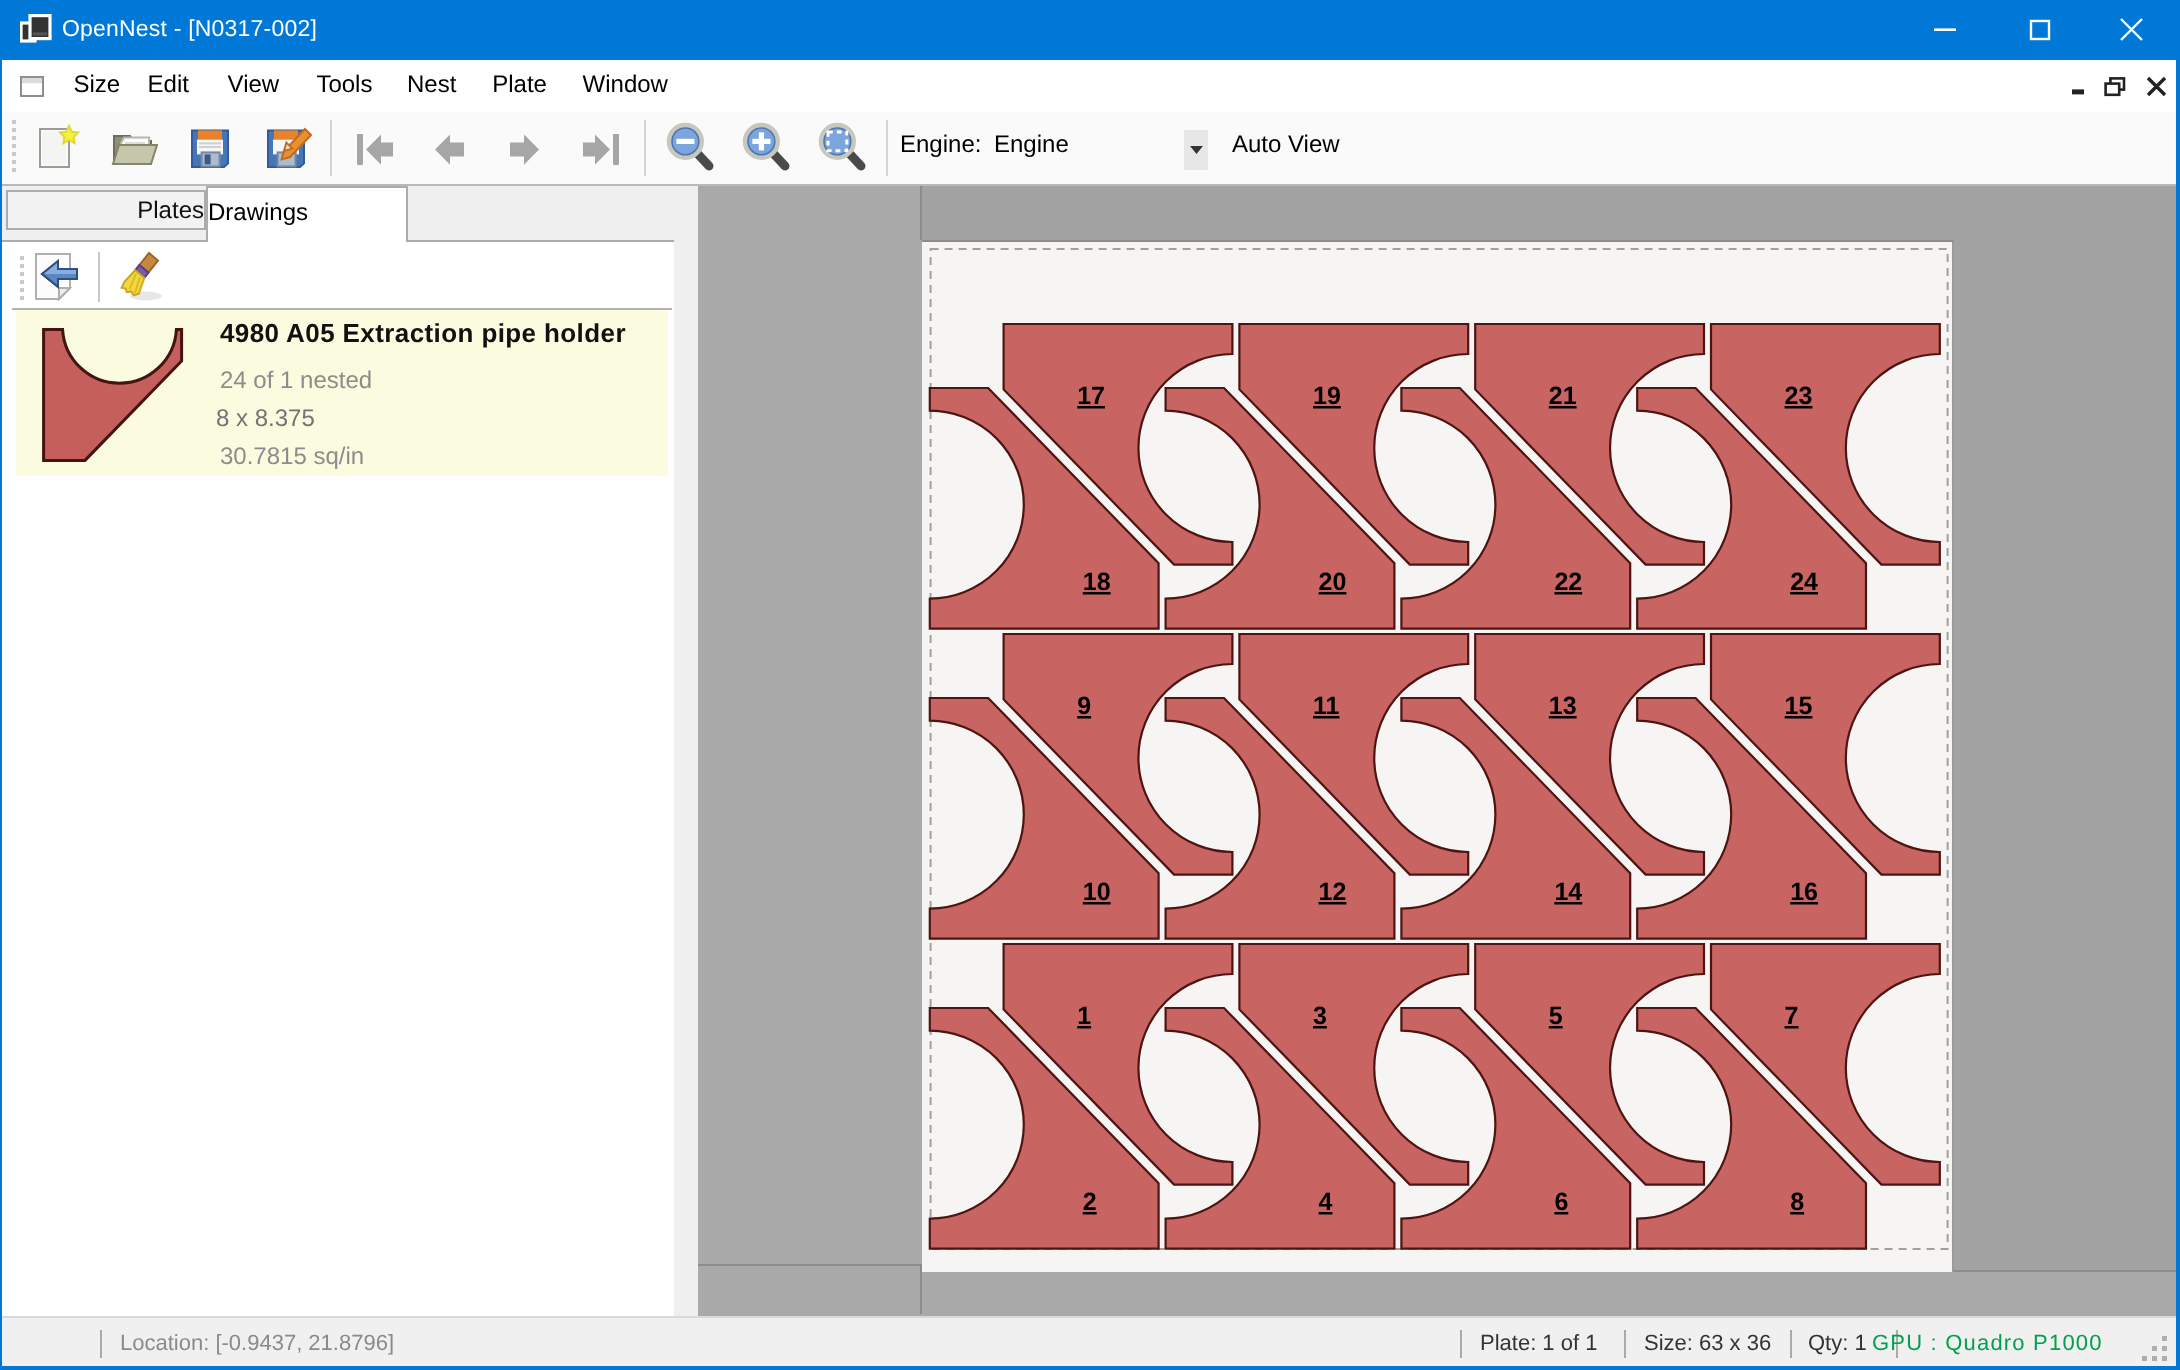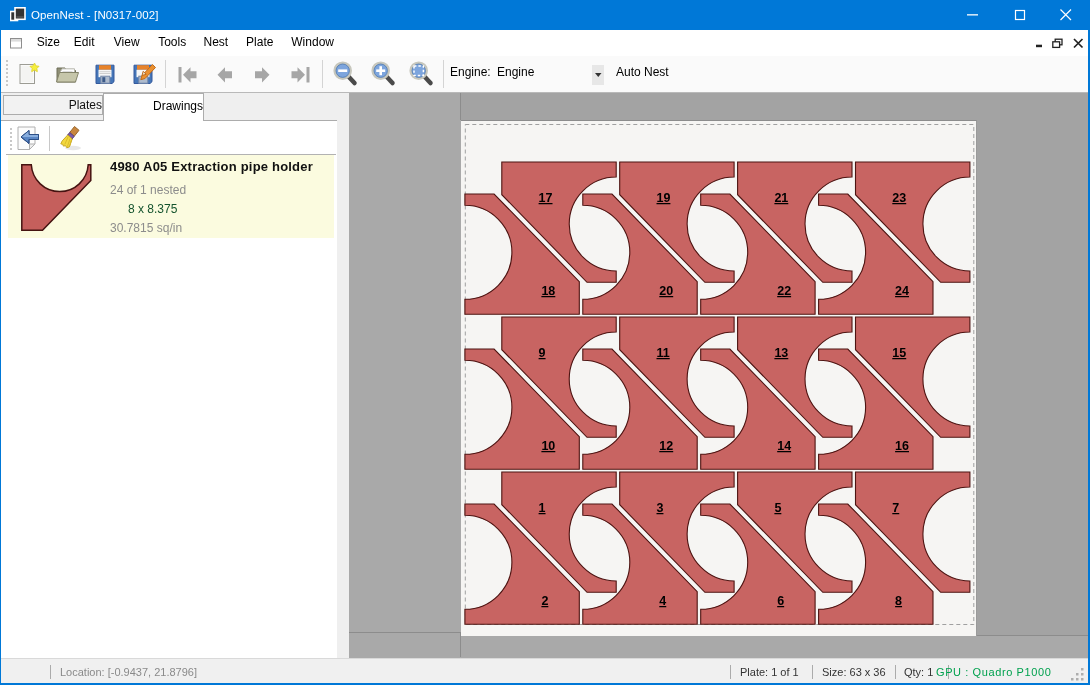--- a/index.html
+++ b/index.html
@@ -7,21 +7,21 @@
 .titlebar{left:0;top:0;width:1090px;height:30px;background:#0078D7;color:#fff}
 .title-txt{left:31px;top:9px;font-size:11.5px;color:#fff;letter-spacing:0.1px}
 .menubar{left:1px;top:30px;width:1087px;height:26px;background:#fff}
 .menu-item{top:35px;color:#000}
 .toolbar{left:1px;top:56px;width:1087px;height:37px;background:#fafafa;border-bottom:1px solid #b9b9b9}
 .tsep{top:60px;width:1px;height:28px;background:#d4d4d4}
 .tabband{left:1px;top:93px;width:348px;height:27px;background:#efefef}
 .panel{left:1px;top:120px;width:336px;height:538px;background:#fff;border-top:1px solid #acacac}
 .strip{left:337px;top:120px;width:12px;height:538px;background:#efefef}
 .tab-plates{left:3px;top:95px;width:100px;height:20px;background:#f2f2f2;border:1px solid #acacac;color:#111;text-align:right;line-height:19px}
-.tab-drawings{left:103px;top:93px;width:101px;height:28px;background:#fff;border:1px solid #acacac;border-bottom:none;color:#000;text-align:right;line-height:24px;z-index:3}
+.tab-drawings{left:103px;top:93px;width:101px;height:28px;background:#fff;border:1px solid #acacac;border-bottom:none;color:#000;text-align:left;line-height:24px;z-index:3}
 .yellowitem{left:8px;top:155px;width:326px;height:83px;background:#fbfbdf}
 .canvas{left:349px;top:93px;width:739px;height:565px;background:#a9a9a9}
 .darkzone{left:461px;top:93px;width:627px;height:543px;background:#a3a3a3}
 .plate{left:461px;top:120px;width:516px;height:516px;background:#f6f5f3;border-top:1px solid #8c8c8c;border-right:1px solid #9a9a9a}
 .statusbar{left:0;top:658px;width:1090px;height:25px;background:#f0f0f0;border-top:1px solid #d9d9d9}
 .ssep{top:665px;width:1px;height:14px;background:#ababab}
 .stxt{top:666px;color:#8a8a8a;font-size:11px}
 .winborder{background:#0078D7}
 svg{display:block}
 </style></head><body>
@@ -142,21 +142,21 @@
 </svg>
 
 <div class="abs tsep" style="left:443px"></div>
 
 <div class="abs" style="left:450px;top:65px;font-weight:normal">Engine:</div>
 <div class="abs" style="left:497px;top:65px">Engine</div>
 <div class="abs" style="left:592px;top:65px;width:12px;height:20px;background:#e7e7e7"></div>
 <svg class="abs" style="left:594px;top:72px" width="9" height="6">
     <path d="M1 1 h6.5 l-3.25 4 z" fill="#333"></path>
   </svg>
-<div class="abs" style="left:616px;top:65px">Auto Nest</div>
+<div class="abs" style="left:616px;top:65px">Auto View</div>
 
 <div class="abs tabband"></div>
 <div class="abs panel"></div>
 <div class="abs strip"></div>
 <div class="abs tab-plates">Plates</div>
 <div class="abs tab-drawings">Drawings</div>
 
 <div class="abs" style="left:10px;top:128px;width:2px;height:22px;background-image:repeating-linear-gradient(#c8c8c8 0 2px,#fff 2px 4px)"></div>
 <svg class="abs" style="left:17px;top:126px" width="23" height="25" viewBox="0 0 23 25">
   <path d="M1 1 h17 v17 l-5.5 5.5 h-11.5 z" fill="#fcfcfc" stroke="#b0b0b0"></path>
@@ -174,21 +174,21 @@
   <path d="M8 12 l-3.2 7.4 M10 13.6 l-2.6 8 M11.6 14.6 l-2 6.6" stroke="#d8b82a" stroke-width="0.9" fill="none"></path>
 </svg>
 <div class="abs" style="left:6px;top:153.5px;width:330px;height:1px;background:#b2b2b2"></div>
 
 <div class="abs yellowitem"></div>
 <svg class="abs" style="left:21px;top:164px" width="71" height="68" viewBox="0 0 71 68">
   <path d="M0.8 0.8 L10.3 0.8 A28.5 28.5 0 0 0 67.2 0.8 L69.8 0.8 L69.8 16.5 L21.5 66.2 L0.8 66.2 Z" fill="#c55f5c" stroke="#451311" stroke-width="1.5"></path>
 </svg>
 <div class="abs" style="left:110px;top:159px;font-size:13px;font-weight:bold;color:#111;letter-spacing:0.2px">4980 A05 Extraction pipe holder</div>
 <div class="abs" style="left:110px;top:183px;color:#8c8c8c">24 of 1 nested</div>
-<div class="abs" style="left:128px;top:202px;color:#14532d">8 x 8.375</div>
+<div class="abs" style="left:108px;top:202px;color:#737373">8 x 8.375</div>
 <div class="abs" style="left:110px;top:221px;color:#8c8c8c">30.7815 sq/in</div>
 
 <div class="abs canvas"></div>
 <div class="abs darkzone"></div>
 <div class="abs" style="left:349px;top:632px;width:112px;height:1px;background:#8c8c8c"></div>
 <div class="abs" style="left:461px;top:635px;width:627px;height:1px;background:#8c8c8c"></div>
 <div class="abs" style="left:460px;top:93px;width:1px;height:27px;background:#8c8c8c"></div>
 <div class="abs" style="left:460px;top:632px;width:1px;height:25px;background:#8c8c8c"></div>
 <div class="abs plate"></div>
 

